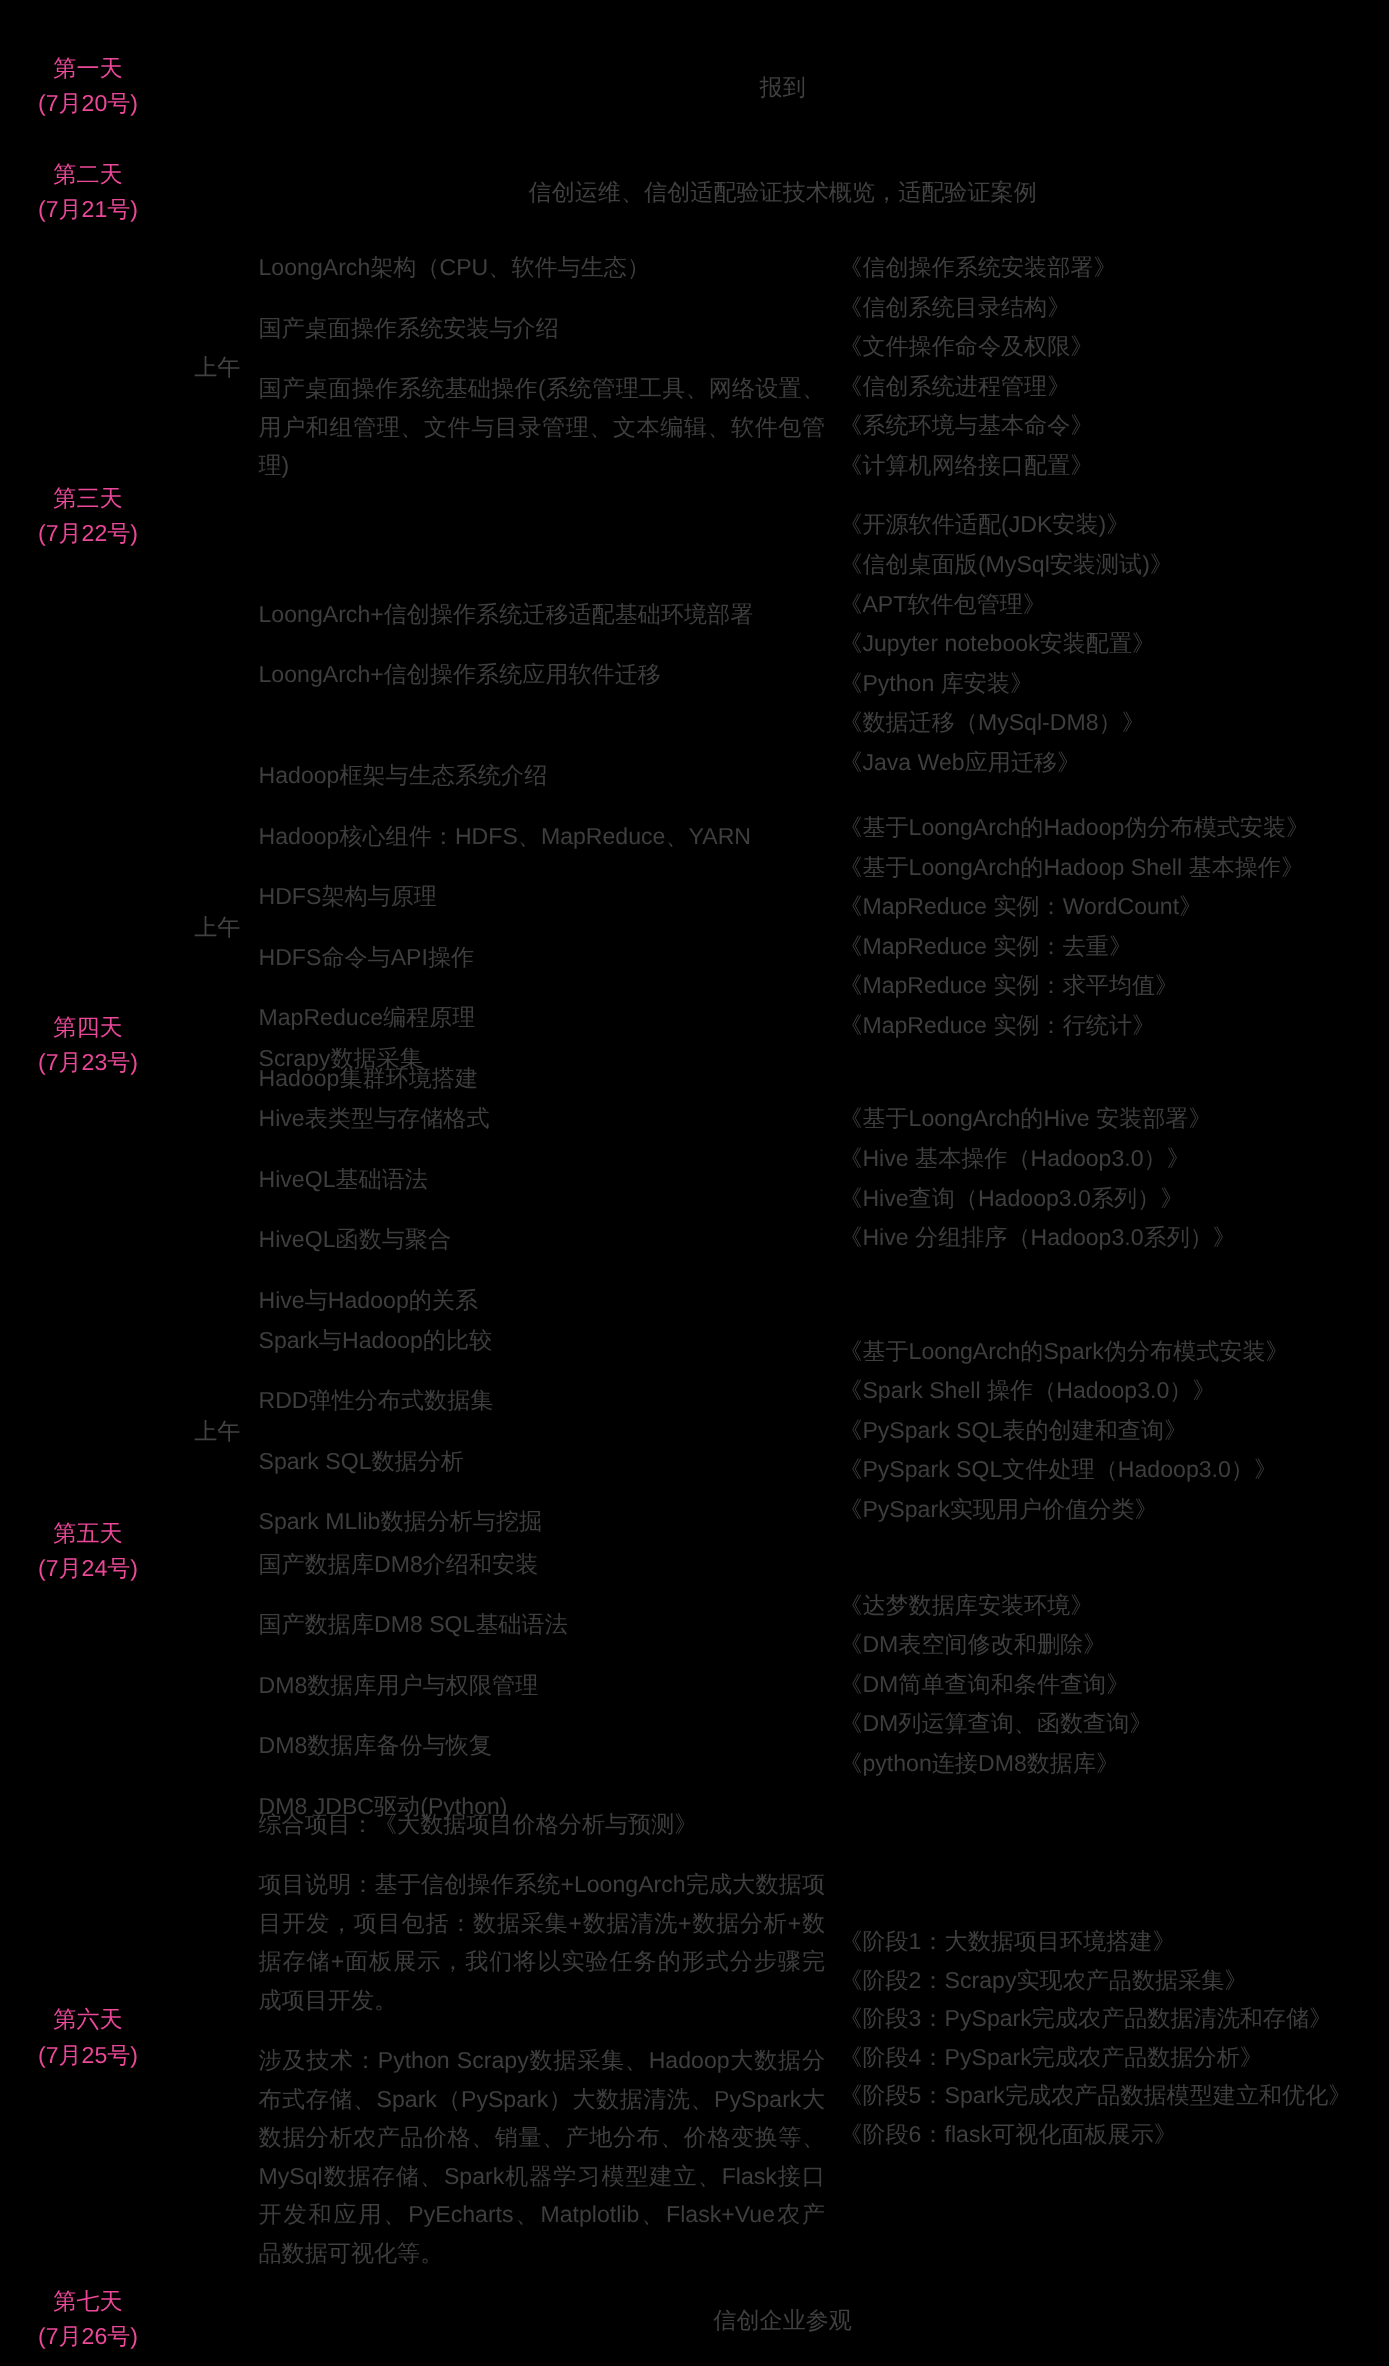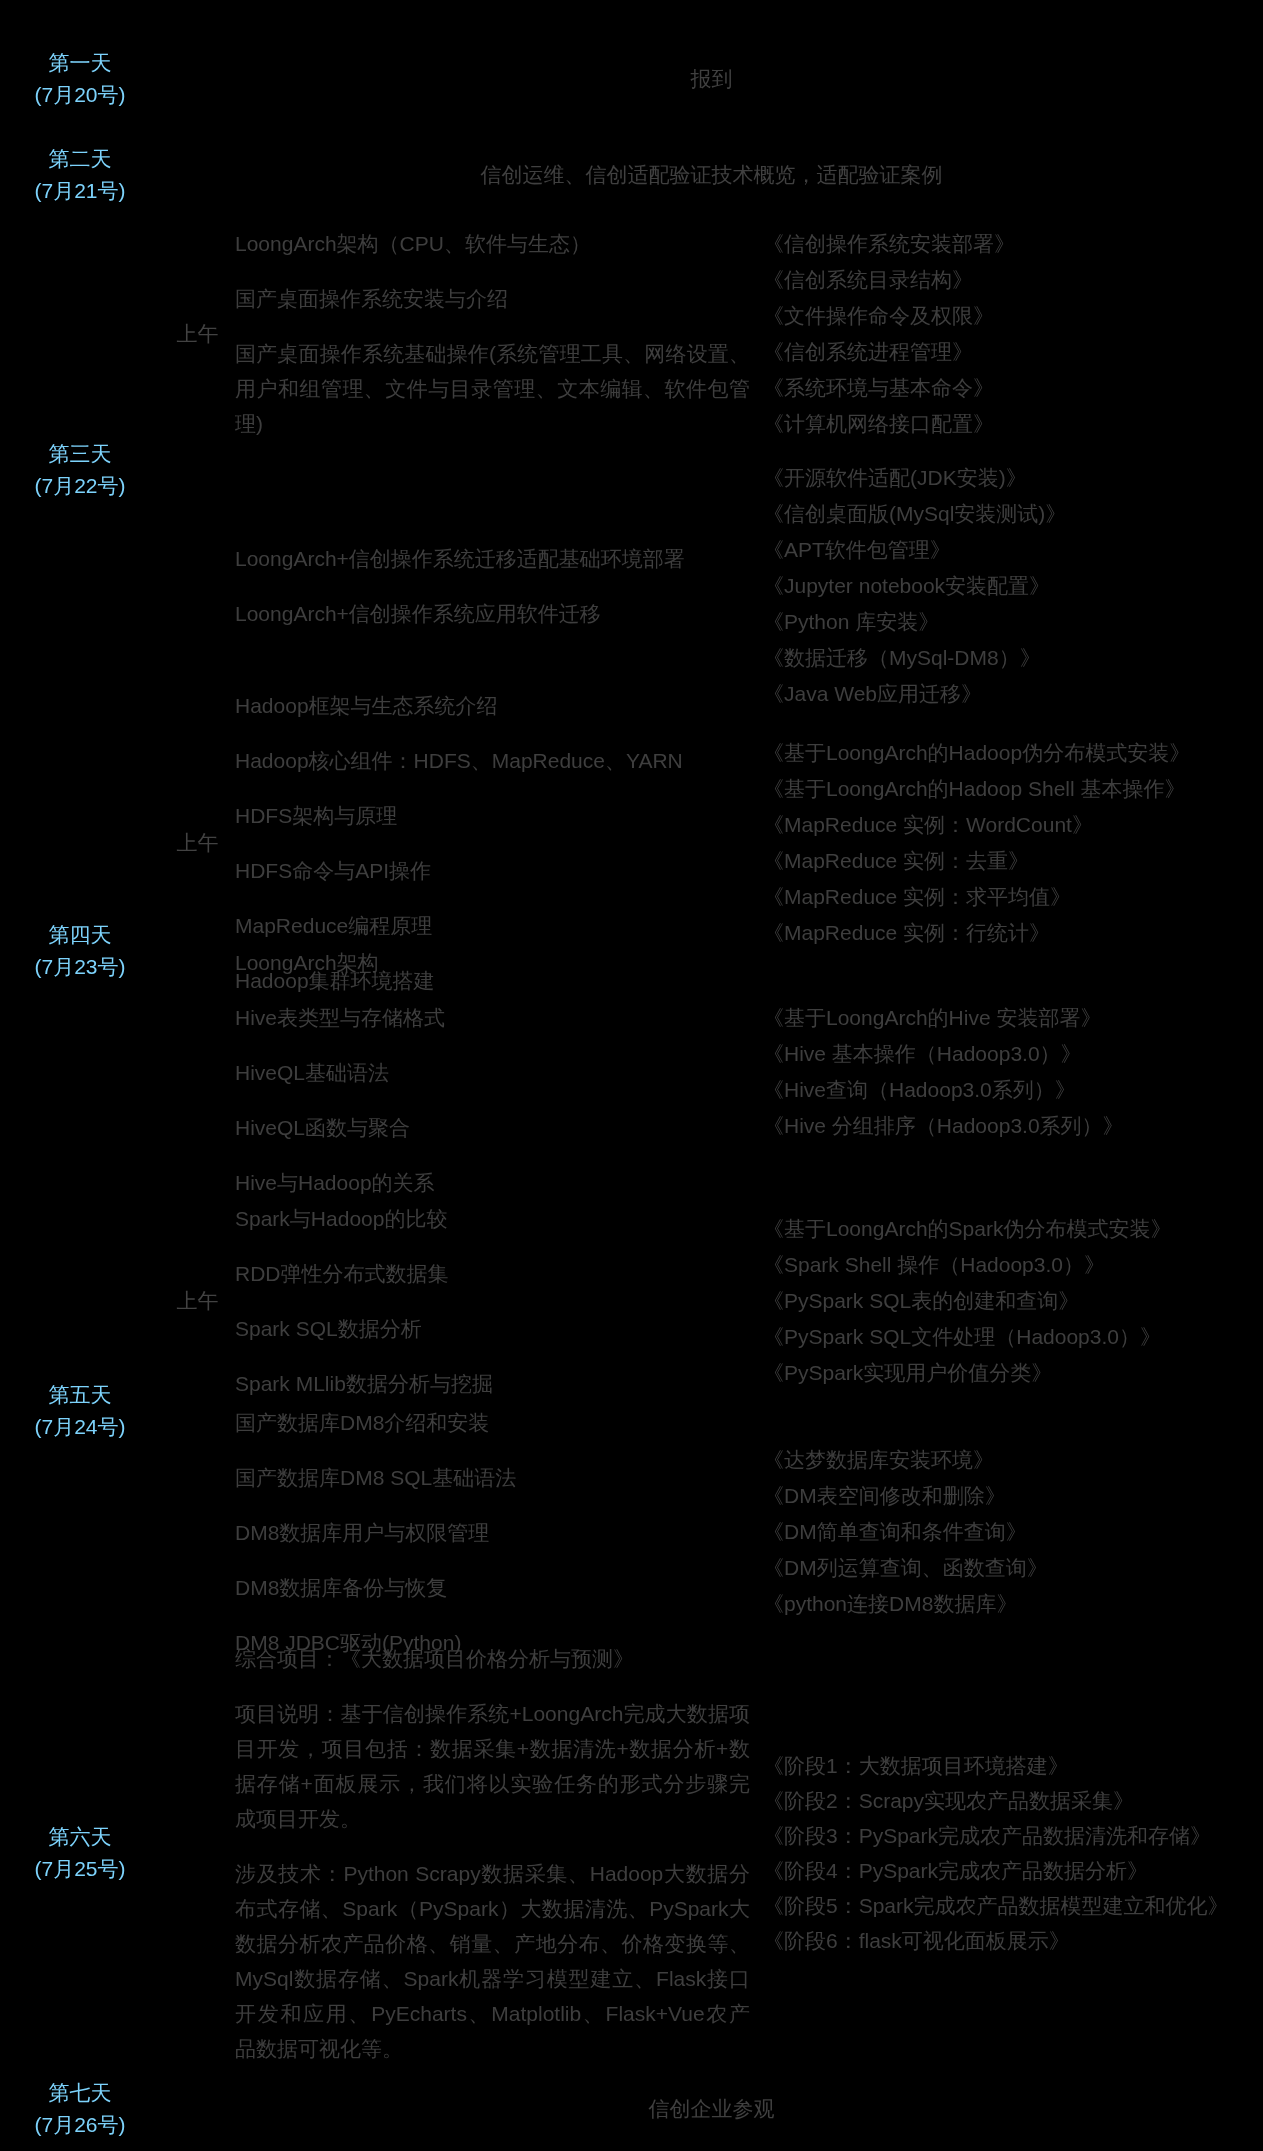--- a/index.html
+++ b/index.html
@@ -6,21 +6,21 @@
   body{
     width:1263px;height:2151px;overflow:hidden;
     font-family:"Liberation Sans",sans-serif;
     color:#3e3e3e;
   }
   #schedule{padding-top:26px;}
   .row{display:flex;width:1263px;}
   .day-cell{
     width:160px;flex:0 0 160px;
     display:flex;flex-direction:column;justify-content:center;align-items:center;
-    color:#7dd3fc;font-size:21px;line-height:32px;text-align:left;
+    color:#ec4899;font-size:21px;line-height:32px;text-align:left;
   }
   .row-body{flex:1 1 auto;display:flex;flex-direction:column;}
   .merged{
     flex:1;display:flex;align-items:center;justify-content:center;
     font-size:21px;color:#404040;text-align:center;
   }
   .session{display:flex;width:100%;}
   .time-cell{
     width:75px;flex:0 0 75px;
     display:flex;align-items:center;justify-content:center;
@@ -122,21 +122,21 @@
             <div class="exp-item">《基于LoongArch的Hadoop Shell 基本操作》</div>
             <div class="exp-item">《MapReduce 实例：WordCount》</div>
             <div class="exp-item">《MapReduce 实例：去重》</div>
             <div class="exp-item">《MapReduce 实例：求平均值》</div>
             <div class="exp-item">《MapReduce 实例：行统计》</div>
           </div>
         </div>
         <div class="session" style="height: 216px;">
           <div class="time-cell"></div>
           <div class="course-cell">
-            <div class="course-item">LoongArch架构</div>
+            <div class="course-item">Scrapy数据采集</div>
             <div class="course-item">Hive表类型与存储格式</div>
             <div class="course-item">HiveQL基础语法</div>
             <div class="course-item">HiveQL函数与聚合</div>
             <div class="course-item">Hive与Hadoop的关系</div>
           </div>
           <div class="exp-cell">
             <div class="exp-item">《基于LoongArch的Hive 安装部署》</div>
             <div class="exp-item">《Hive 基本操作（Hadoop3.0）》</div>
             <div class="exp-item">《Hive查询（Hadoop3.0系列）》</div>
             <div class="exp-item">《Hive 分组排序（Hadoop3.0系列）》</div>

